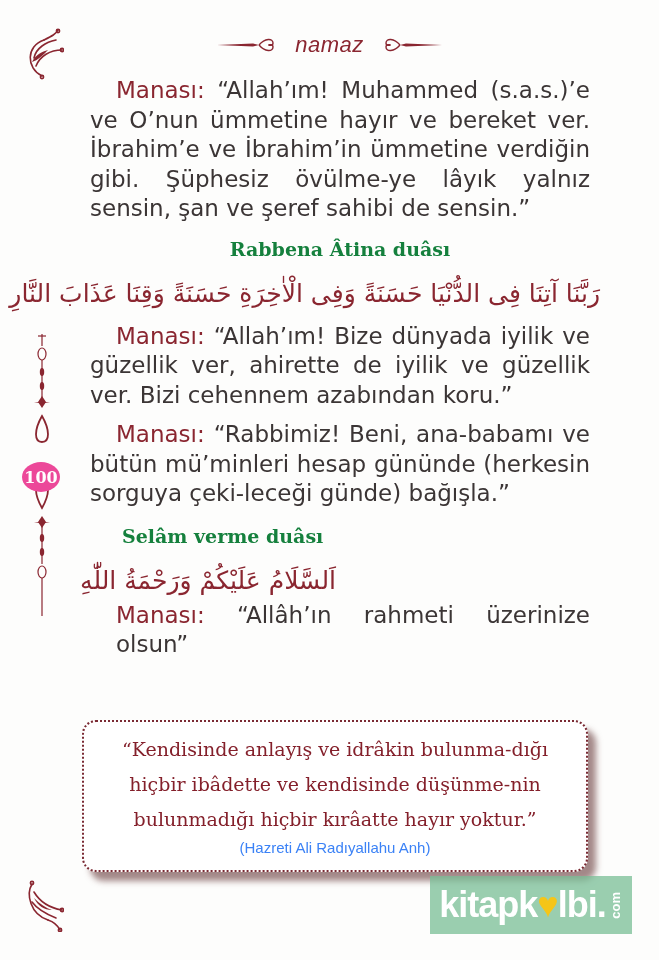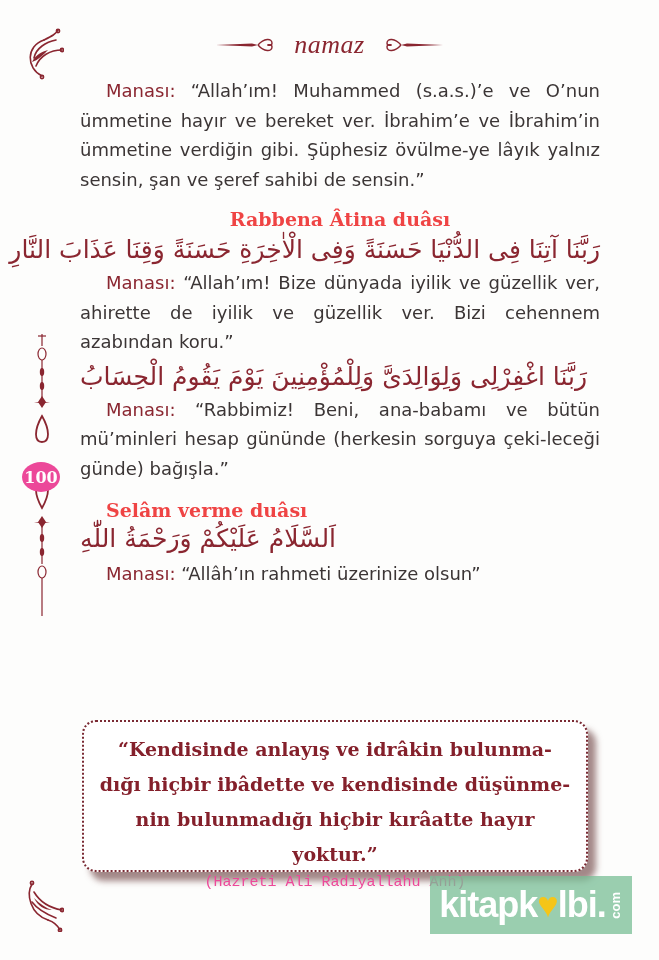--- a/index.html
+++ b/index.html
@@ -11,63 +11,63 @@
   }
   .corner-orn { position: absolute; }
   .corner-top { left: 22px; top: 28px; width: 42px; height: 52px; }
   .corner-bot { left: 22px; top: 880px; width: 42px; height: 52px; }
 
   .running-header {
     position: absolute; top: 32px; left: 0; width: 659px; height: 26px;
     display: flex; align-items: center; justify-content: center; gap: 8px;
   }
   .running-title {
-    font-family: Liberation Serif, serif; font-style: italic;
-    font-size: 26px; color: #8a2630; letter-spacing: 0.5px;
+    font-family: Liberation Sans, sans-serif; font-style: italic;
+    font-size: 22px; color: #8a2630; letter-spacing: 0.5px;
     padding: 0 6px;
   }
 
   .side-rail { position: absolute; left: 20px; top: 330px; width: 44px; height: 290px; }
   .page-number {
     position: absolute; left: 22px; top: 462px; width: 38px; height: 30px;
     border-radius: 50%; background: #ec4899; color: #fff;
     font-family: "DejaVu Serif", serif; font-weight: bold; font-size: 16px;
     display: flex; align-items: center; justify-content: center;
   }
 
   .content { position: absolute; left: 80px; top: 76px; width: 520px; }
   .para {
-    font-family: "DejaVu Sans", sans-serif; font-size: 18px; line-height: 29.5px;
-    text-align: justify; color: #3b3535; margin: 0;
+    font-family: "DejaVu Sans", sans-serif; font-size: 23px; line-height: 29.5px;
+    text-align: justify; color: #3b3535; margin: 10px;
   }
   .para .lbl { color: #8a2630; }
   .indent { text-indent: 26px; }
   .heading {
     font-family: "DejaVu Serif", serif; font-weight: bold; font-size: 19px;
-    color: #ef4444; margin: 0;
+    color: #15803d; margin: 16px;
   }
   .heading.center { text-align: center; }
   .arabic {
     font-family: "DejaVu Sans", sans-serif; direction: rtl;
     text-align: left; color: #8a2630; font-size: 25px; line-height: 36px;
     margin: 0; white-space: nowrap;
   }
 
   .quote-box {
     position: absolute; left: 82px; top: 720px; width: 502px; height: 148px;
     border: 2px dotted #7a2a33; border-radius: 14px; background: #fff;
     box-shadow: 8px 9px 6px rgba(90,40,40,0.55);
     text-align: center;
   }
   .quote-text {
-    font-family: "DejaVu Serif", serif; font-weight: bold; font-size: 19px;
+    font-family: "DejaVu Serif", serif; font-weight: normal; font-size: 19px;
     line-height: 35px; color: #84202b; margin: 10px 14px 0 14px;
   }
   .quote-author {
-    font-family: Liberation Mono, monospace; font-size: 15px; color: #ec4899; margin-top: 2px;
+    font-family: Liberation Sans, sans-serif; font-size: 15px; color: #3b82f6; margin-top: 2px;
   }
 
   .watermark {
     position: absolute; left: 430px; top: 876px; width: 202px; height: 58px;
     background: rgba(120,190,150,0.75);
     display: flex; align-items: center; justify-content: center;
     font-family: "Liberation Sans", sans-serif; font-weight: bold; color: #fff;
     font-size: 36px; letter-spacing: -1px;
   }
   .watermark .heart { color: #f5c518; }
@@ -147,21 +147,20 @@
     <span>“Allah’ım! Muhammed (s.a.s.)’e ve O’nun ümmetine hayır ve bereket ver. İbrahim’e ve İbrahim’in ümmetine verdiğin gibi. Şüphesiz övülme-ye lâyık yalnız sensin, şan ve şeref sahibi de sensin.”</span>
   </p>
 
   <p class="heading center" style="margin-top:14px;">Rabbena Âtina duâsı</p>
   <p class="arabic" style="margin-top:2px;">رَبَّنَا آتِنَا فِى الدُّنْيَا حَسَنَةً وَفِى الْاٰخِرَةِ حَسَنَةً وَقِنَا عَذَابَ النَّارِ</p>
   <p class="para indent">
     <span class="lbl">Manası:</span>
     <span>“Allah’ım! Bize dünyada iyilik ve güzellik ver, ahirette de iyilik ve güzellik ver. Bizi cehennem azabından koru.”</span>
   </p>
 
-  <p class="arabic" style="margin-top:2px;">رَبَّنَا اغْفِرْلِى وَلِوَالِدَىَّ وَلِلْمُؤْمِنِينَ يَوْمَ يَقُومُ الْحِسَابُ</p>
   <p class="para indent">
     <span class="lbl">Manası:</span>
     <span>“Rabbimiz! Beni, ana-babamı ve bütün mü’minleri hesap gününde (herkesin sorguya çeki-leceği günde) bağışla.”</span>
   </p>
 
   <p class="heading" style="margin-top:16px; padding-left:26px;">Selâm verme duâsı</p>
   <p class="arabic" style="margin-top:0;">اَلسَّلَامُ عَلَيْكُمْ وَرَحْمَةُ اللّٰهِ</p>
   <p class="para" style="padding-left:26px; margin-top:2px;">
     <span class="lbl">Manası:</span>
     <span>“Allâh’ın rahmeti üzerinize olsun”</span>

